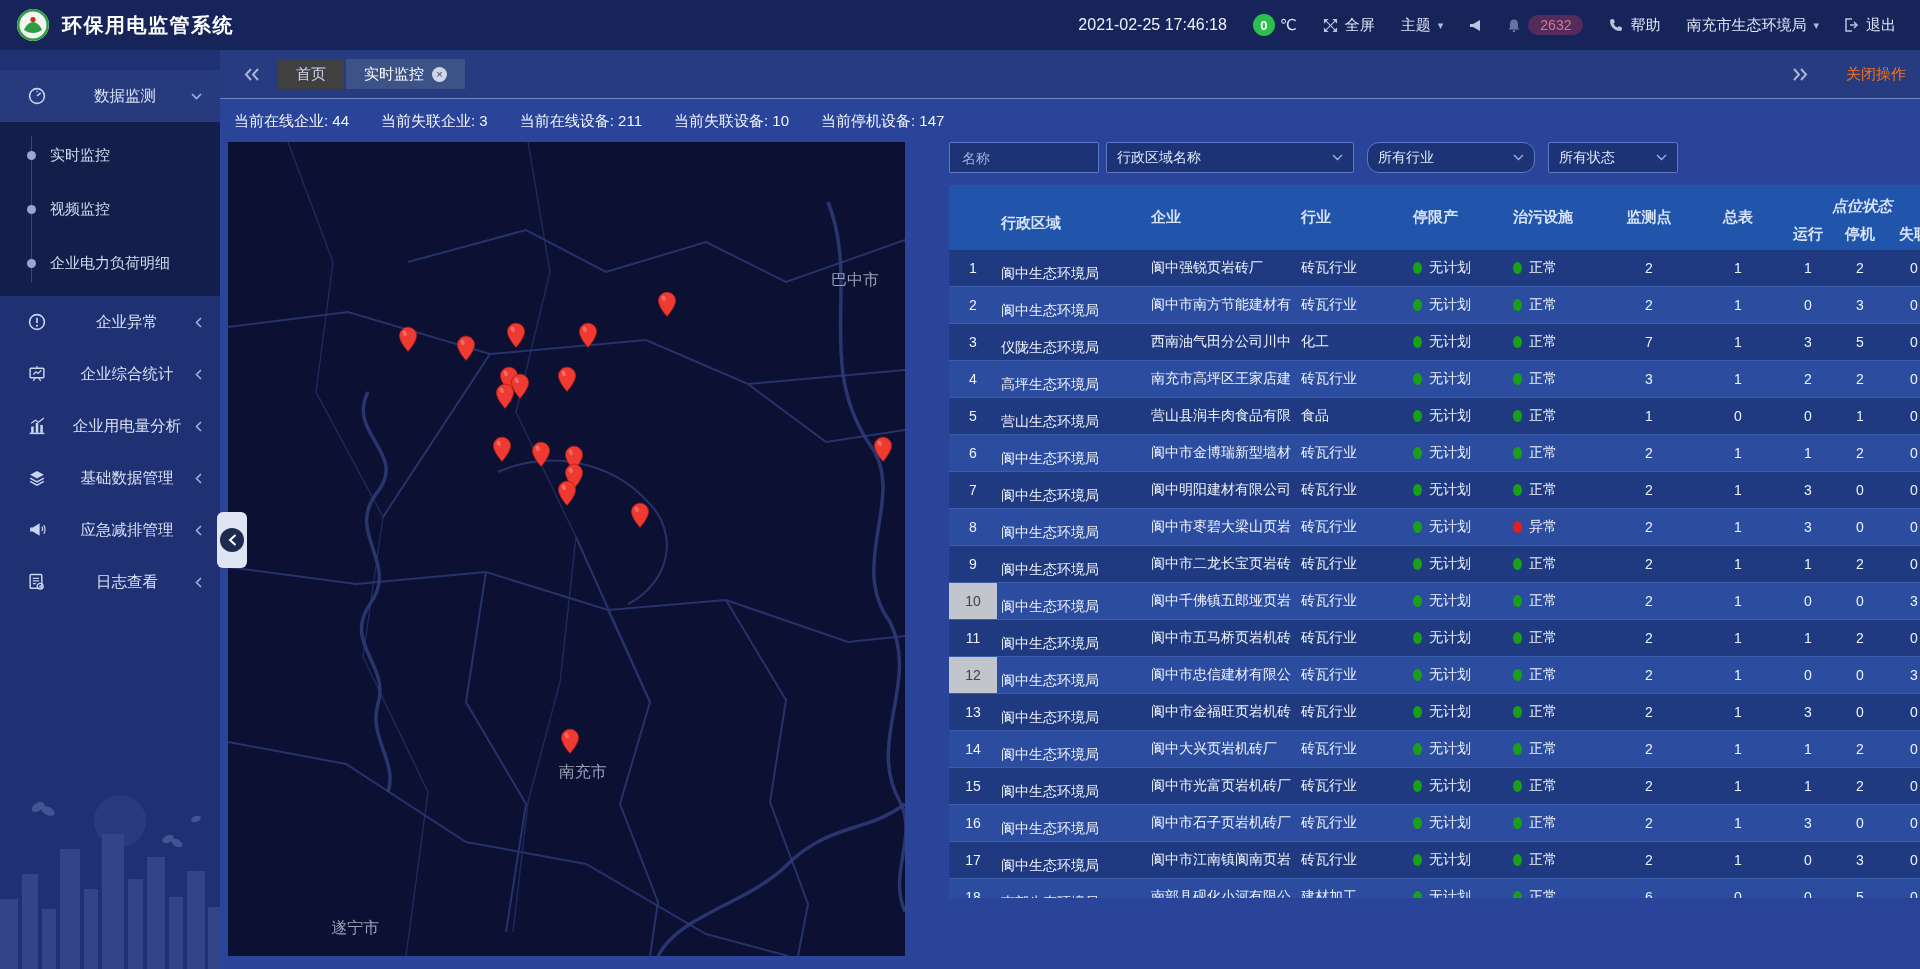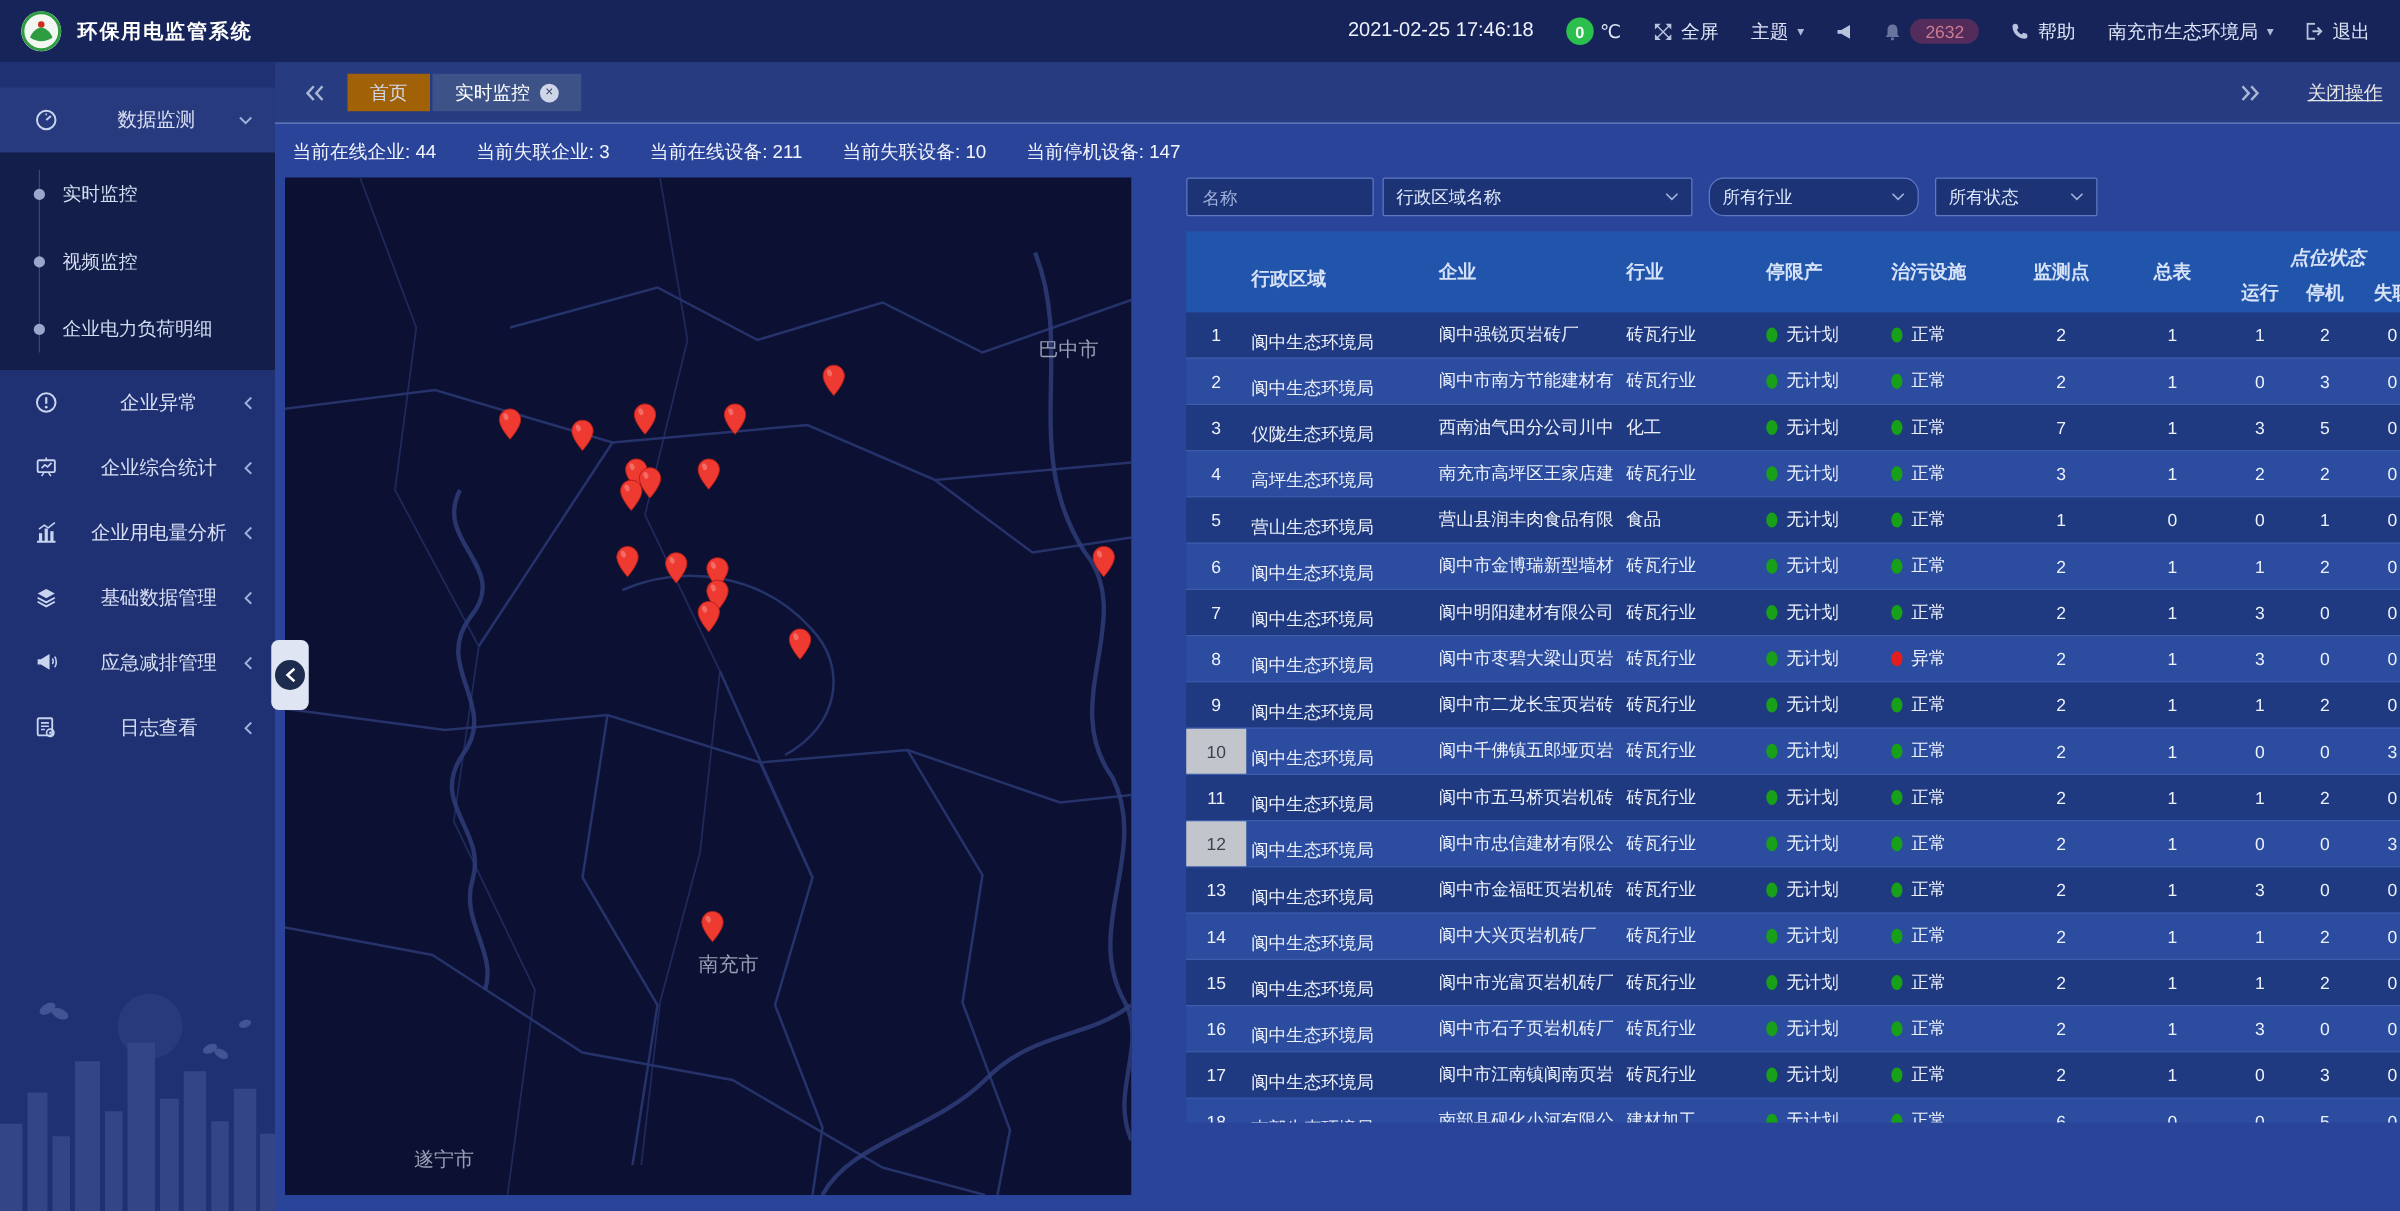--- a/index.html
+++ b/index.html
@@ -4,21 +4,21 @@
 <style>
   html,body{margin:0;padding:0;}
   body{width:1920px;height:969px;position:relative;overflow:hidden;background:#2a449a;
        font-family:"Liberation Sans","DejaVu Sans",sans-serif;color:#e8eefb;}
   svg{display:block;}
 
   
   .header{position:absolute;left:0;top:0;width:1920px;height:50px;background:#172459;
           display:flex;align-items:center;padding:0 24px 0 16px;box-sizing:border-box;}
   .logo{width:34px;height:34px;margin-right:12px;flex:0 0 auto;}
-  .app-title{font-size:16px;font-weight:bold;letter-spacing:1.5px;color:#ffffff;}
+  .app-title{font-size:20px;font-weight:bold;letter-spacing:1.5px;color:#ffffff;}
   .header-right{margin-left:auto;display:flex;align-items:center;gap:26px;font-size:15px;color:#dfe6f8;}
   .h-item{display:flex;align-items:center;gap:7px;cursor:pointer;}
   .h-sep-icon{color:#b9c3de;}
   .datetime{font-size:16px;color:#eef2fc;}
   .temp{display:flex;align-items:center;gap:5px;}
   .temp-badge{width:22px;height:22px;border-radius:50%;display:flex;align-items:center;justify-content:center;
               color:#fff;font-size:13px;font-weight:bold;}
   .caret{font-size:11px;color:#aeb9d8;}
   .notif-badge{background:rgba(160,55,95,.45);color:#cb7b92;border-radius:10px;padding:2px 12px;font-size:14px;}
   .bell-dim{color:#7d89b0;opacity:.8;}
@@ -37,26 +37,26 @@
   .submenu-item{height:54px;display:flex;align-items:center;padding-left:50px;position:relative;cursor:pointer;
                 color:#d3dcf2;font-size:15px;}
   .submenu-item .dot{position:absolute;left:27px;width:9px;height:9px;border-radius:50%;background:#9aa6cc;}
   .skyline{position:absolute;left:0;bottom:0;width:220px;height:190px;z-index:1;}
 
   
   .tabbar{position:absolute;left:220px;top:50px;right:0;height:49px;background:#263b80;
           border-bottom:1px solid #6d86c6;display:flex;align-items:center;padding:0 14px;box-sizing:border-box;}
   .tab-arrow{color:#aab6d4;padding:0 10px;cursor:pointer;display:flex;align-items:center;}
   .tabs{display:flex;align-items:center;gap:2px;margin-left:8px;}
-  .tab{height:30px;display:flex;align-items:center;gap:8px;padding:0 18px;background:#a16207;
+  .tab{height:30px;display:flex;align-items:center;gap:8px;padding:0 18px;background:#404040;
        color:#cfd8ee;font-size:15px;cursor:pointer;}
   .tab.active{background:#3d5287;color:#ffffff;}
   .tab-close{width:15px;height:15px;border-radius:50%;background:#cfd6e8;color:#33406b;font-size:11px;
              display:flex;align-items:center;justify-content:center;line-height:1;cursor:pointer;}
-  .tabbar-right{margin-left:auto;display:flex;align-items:center;gap:28px;color:#e5e5e5;font-size:15px;text-decoration:underline;}
+  .tabbar-right{margin-left:auto;display:flex;align-items:center;gap:28px;color:#f97316;font-size:15px;}
 
   
   .stats-bar{position:absolute;left:220px;top:100px;right:0;height:42px;display:flex;align-items:center;
              gap:32px;padding-left:14px;font-size:15px;color:#f2f5fd;}
 
   
   .map{position:absolute;left:228px;top:142px;width:677px;height:814px;background:#0c1033;overflow:hidden;cursor:grab;}
   .roads{position:absolute;left:0;top:0;}
   .r1{stroke:#26336b;stroke-width:2;fill:none;}
   .r2{stroke:#1f2a5c;stroke-width:1.4;fill:none;}

